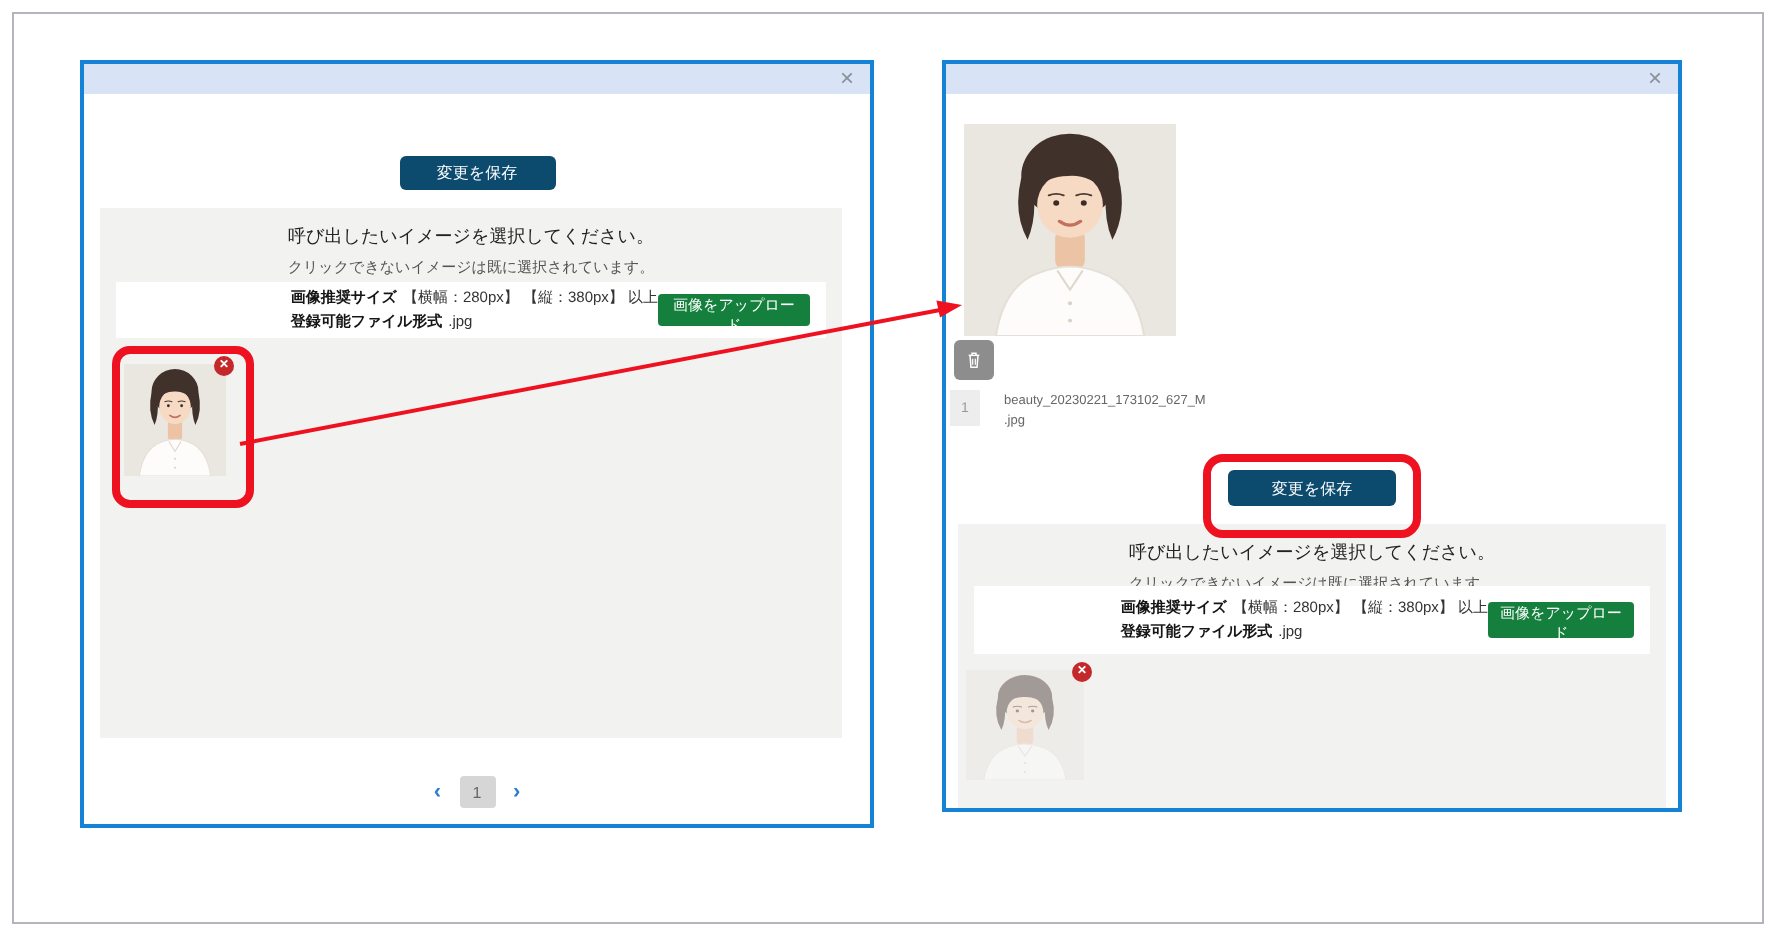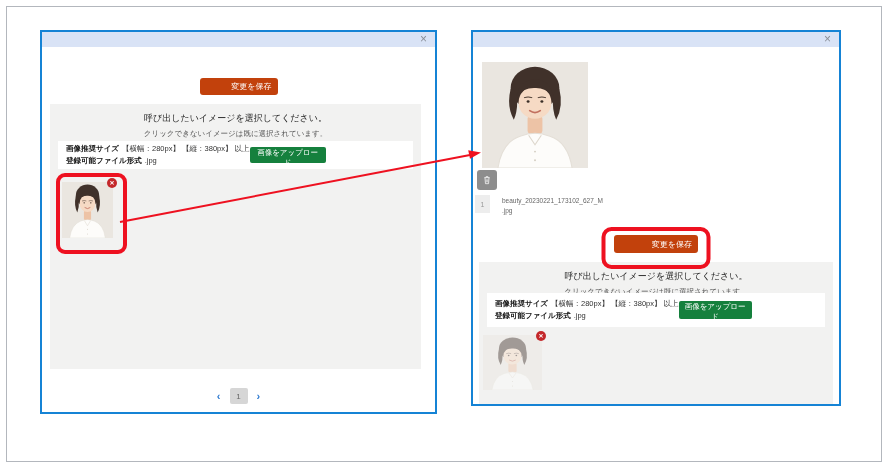--- a/index.html
+++ b/index.html
@@ -11,32 +11,32 @@
 
   .modal { position:absolute; background:#fff; border:2px solid #1583d5; box-sizing:border-box; }
   .modal-left  { left:40px; top:30px; width:397px; height:384px; }
   .modal-right { left:471px; top:30px; width:370px; height:376px; }
 
   .modal-header { position:absolute; left:0; top:0; right:0; height:15px; background:#d9e3f6; }
   .close-btn { position:absolute; right:8px; top:0; border:none; background:transparent;
     color:#8a8f98; font-size:12px; line-height:15px; padding:0; cursor:pointer; }
 
   .save-btn { position:absolute; left:50%; transform:translateX(-50%);
-    background:#c2410c; color:#fff; border:none; border-radius:3px; font-size:8px; cursor:pointer;text-align:right; }
+    background:#0c4a6e; color:#fff; border:none; border-radius:3px; font-size:8px; cursor:pointer; }
   .modal-left  .save-btn { top:46px; width:78px; height:17px; }
   .modal-right .save-btn { top:203px; width:84px; height:18px; }
 
   .panel { position:absolute; background:#f2f2f1; }
   .modal-left  .panel { left:8px; top:72px; width:371px; height:265px; }
   .modal-right .panel { left:6px; top:230px; width:354px; height:142px; }
   .panel-heading { margin:0; padding-top:8px; text-align:center; font-size:9px; font-weight:normal; color:#222; }
   .panel-sub { margin-top:4px; text-align:center; font-size:7.5px; color:#555; }
 
   .info-box { position:absolute; left:8px; right:8px; background:#fff; display:flex;
-    align-items:center; justify-content:flex-start; padding:0 8px; box-sizing:border-box; }
+    align-items:center; justify-content:flex-end; padding:0 8px; box-sizing:border-box; }
   .modal-left  .info-box { top:37px; height:28px; }
   .modal-right .info-box { top:31px; height:34px; }
   .info-text { font-size:7.5px; color:#333; line-height:1.55; white-space:nowrap; }
   .info-text b { color:#151515; }
   .info-text .val { margin-left:3px; }
   .upload-btn { background:#15803d; color:#fff; border:none; border-radius:2px; font-size:7.5px; cursor:pointer; }
   .modal-left  .upload-btn { width:76px; height:16px; }
   .modal-right .upload-btn { width:73px; height:18px; }
 
   .thumb { position:absolute; cursor:pointer; }

